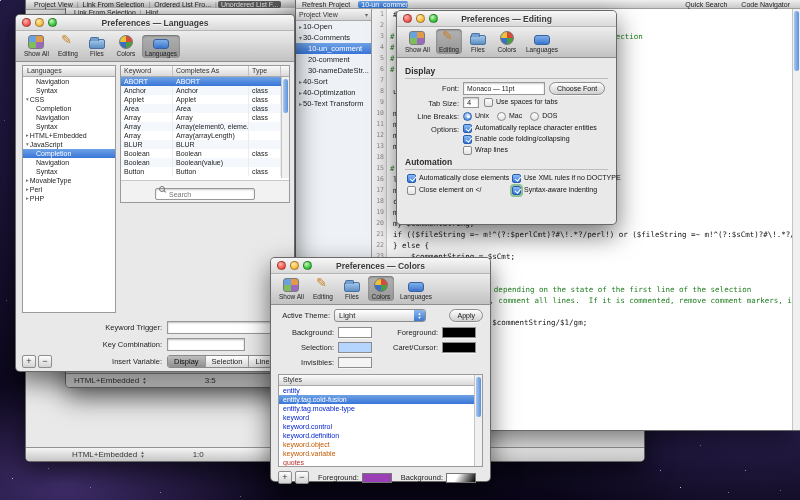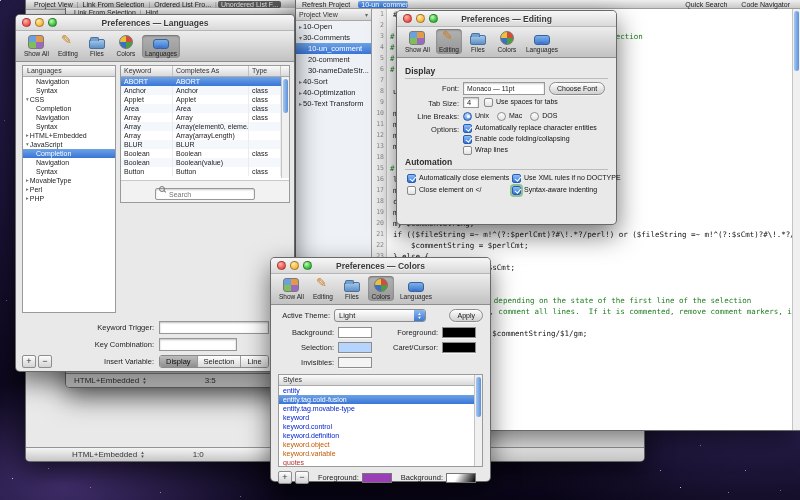--- a/index.html
+++ b/index.html
@@ -144,21 +144,21 @@
 .tscroll{position:absolute;right:0;top:11px;bottom:24px;width:8px;background:#f0f0f0;border-left:1px solid #c4c4c4;}
 .tscroll .thumb{position:absolute;left:1px;right:1px;top:2px;height:34px;}
 .searchrow{position:absolute;left:0;right:0;bottom:0;height:22px;background:#f2f2f2;border-top:1px solid #c8c8c8;
   display:flex;align-items:center;justify-content:center;}
 .searchwrap{position:relative;display:inline-block;}
 .searchwrap input{width:100px;height:12px;border:1px solid #979797;border-radius:2px;font-size:7px;
   padding:0 4px 0 13px;box-shadow:inset 0 1px 2px rgba(0,0,0,.2);font-family:"Liberation Sans",sans-serif;}
 .mag{position:absolute;left:4px;top:3px;width:7px;height:7px;pointer-events:none;}
 .mag::before{content:"";position:absolute;left:0;top:0;width:4px;height:4px;border:1px solid #777;border-radius:50%;}
 .mag::after{content:"";position:absolute;left:4.5px;top:4.5px;width:3px;height:1px;background:#777;transform:rotate(45deg);transform-origin:0 0;}
-.pl-form{position:absolute;left:0;right:0;top:306px;}
+.pl-form{position:absolute;left:8px;right:0;top:306px;}
 .fr{display:flex;align-items:center;margin-bottom:4px;}
 .fr .flab{width:138px;text-align:right;font-size:7.5px;color:#222;margin-right:5px;flex:0 0 auto;}
 
 
 .pe-body{padding:6px 8px 0;}
 .sect-h{font-size:8.5px;font-weight:bold;color:#2e2e2e;margin-top:2px;}
 .hr{height:1px;background:#bdbdbd;margin:2px 0 3px;}
 .form-row{display:flex;align-items:flex-start;margin-bottom:2px;}
 .form-row .flab2{width:54px;flex:0 0 auto;text-align:right;font-size:7.5px;margin-right:4px;padding-top:2px;color:#222;}
 .font-well{width:82px;height:13px;background:#fff;border:1px solid #999;box-shadow:inset 0 1px 2px rgba(0,0,0,.2);
@@ -301,21 +301,20 @@
         <div class="cl code">my $fileString = $ENV{'XXX_FILEPATH'};</div>
         <div class="cl code">my $selection  = $ENV{'XXX_SELECTION'};</div>
         <div class="cl code"></div>
         <div class="cl comment"># figure out which comment marker to use</div>
         <div class="cl code">local $/ = undef;</div>
         <div class="cl code">my $text = &lt;STDIN&gt;;</div>
         <div class="cl code">chomp($text);</div>
         <div class="cl code">my @lines = split(/\n/, $text);</div>
         <div class="cl code">my $commentString;</div>
         <div class="cl code">if (($fileString =~ m!^(?:$perlCmt)?#\!.*?/perl!) or ($fileString =~ m!^(?:$sCmt)?#\!.*?/sh!)) {</div>
-        <div class="cl code">    $commentString = $perlCmt;</div>
         <div class="cl code">} else {</div>
         <div class="cl code">    $commentString = $sCmt;</div>
         <div class="cl code">}</div>
         <div class="cl code"></div>
         <div class="cl comment"># Now toggle comments, depending on the state of the first line of the selection</div>
         <div class="cl comment"># If it is uncommented, comment all lines.  If it is commented, remove comment markers, if present</div>
         <div class="cl code"></div>
         <div class="cl code">$selection =~ s/^(\s*)$commentString/$1/gm;</div>
         <div class="cl code"></div>
         <div class="cl code">print $selection;</div>

